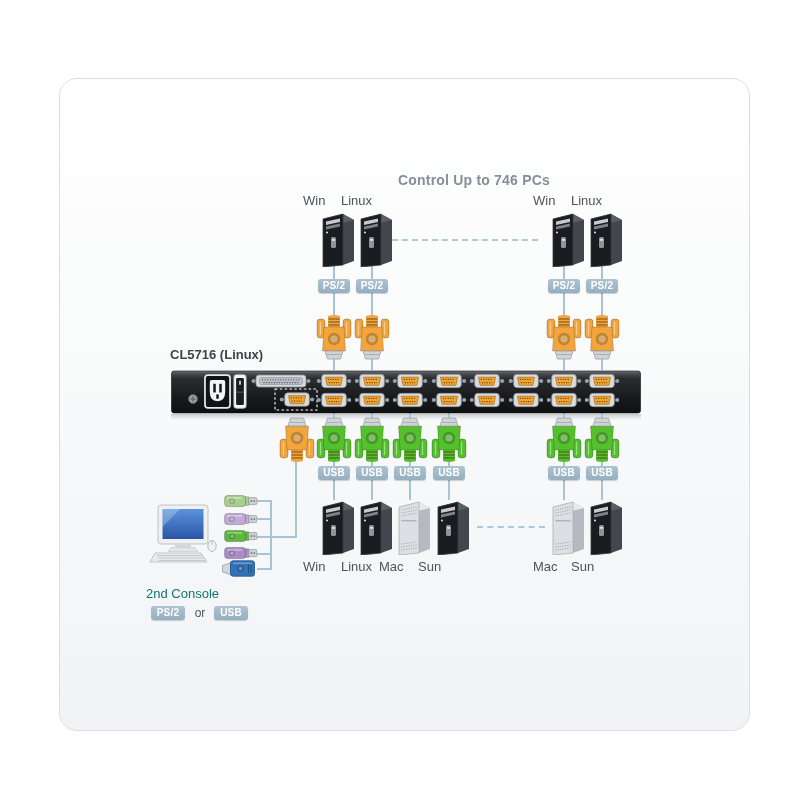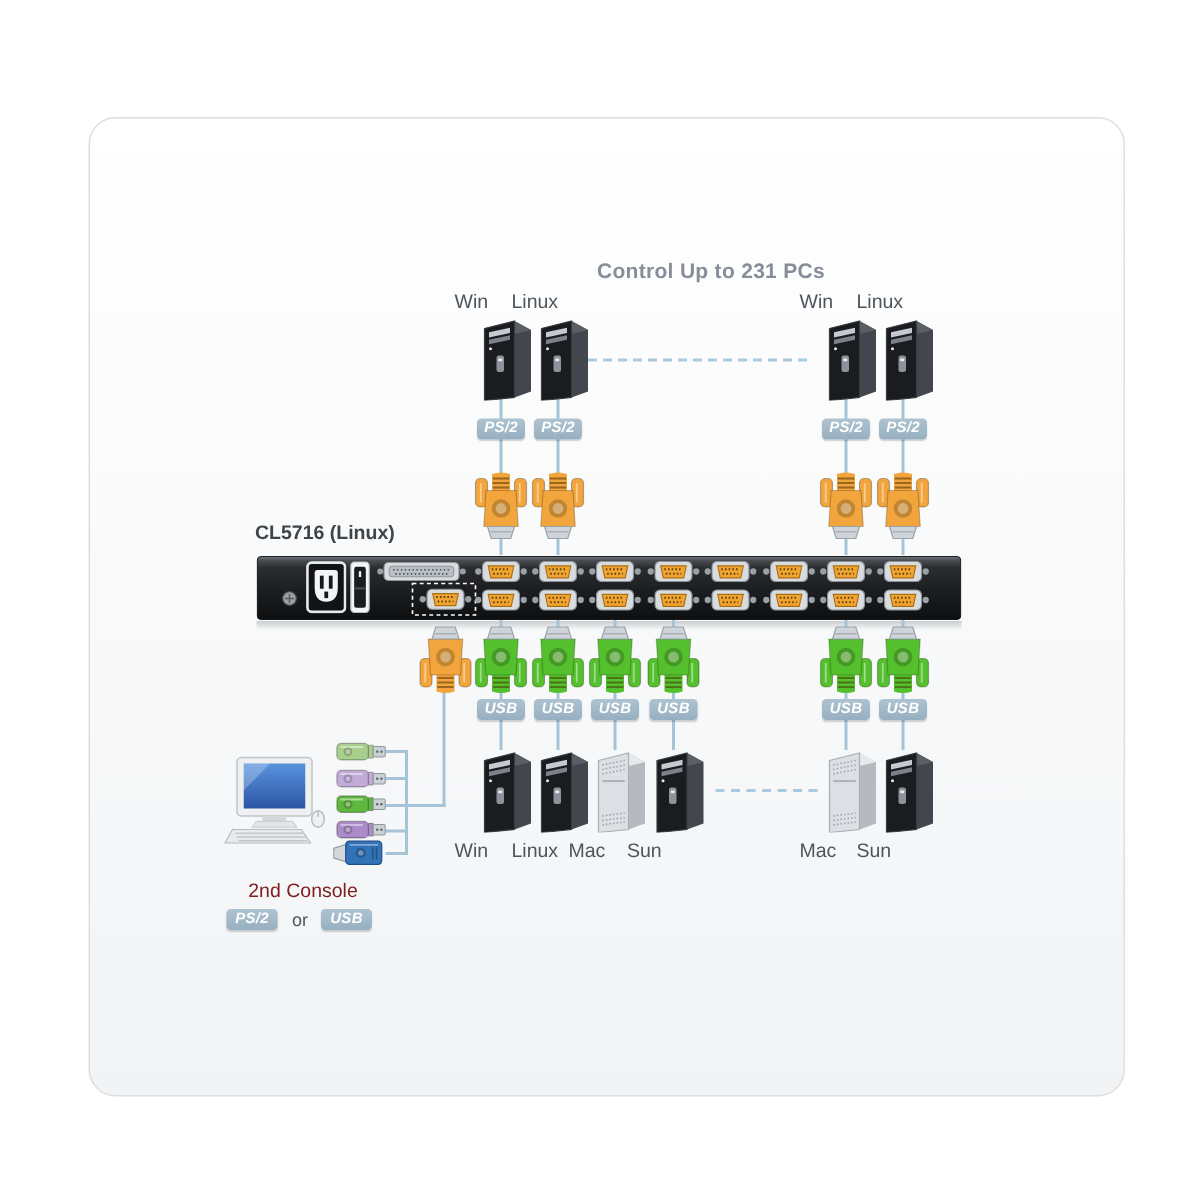--- a/index.html
+++ b/index.html
@@ -5,29 +5,29 @@
   html,body{margin:0;padding:0;}
   body{width:800px;height:800px;background:#ffffff;font-family:"Liberation Sans",sans-serif;position:relative;overflow:hidden;}
   .abs{position:absolute;}
   .card{position:absolute;left:59px;top:78px;width:689px;height:651px;border:1.5px solid #dcdee0;border-radius:18px;background:linear-gradient(180deg,#ffffff 0%,#f6f7f8 70%,#f1f3f4 100%);}
   .title{position:absolute;left:364px;top:172px;width:220px;text-align:center;font-size:14px;font-weight:bold;color:#878e99;letter-spacing:.2px;}
   .switch-label{position:absolute;left:170px;top:347px;font-size:13px;font-weight:bold;color:#3f444b;}
   .clabel{position:absolute;width:62px;height:16px;text-align:left;font-size:13px;color:#4e545c;}
   .vline{position:absolute;width:2px;background:#a6c4d7;}
   .hline{position:absolute;height:2px;background:#a6c4d7;}
   .dash{position:absolute;height:0;border-top:2px dashed #a8cade;}
-  .badge{position:absolute;width:32px;height:14px;border-radius:3px;background:linear-gradient(180deg,#aec3d1,#96afc0);color:#fff;font-style:italic;font-weight:bold;font-size:10px;line-height:14px;text-align:center;letter-spacing:.2px;box-shadow:0 1px 1px rgba(0,0,0,.18);z-index:4;}
+  .badge{position:absolute;width:32px;height:14px;border-radius:3px;background:linear-gradient(180deg,#aec3d1,#96afc0);color:#fff;font-weight:bold;font-size:10px;line-height:14px;text-align:center;letter-spacing:.2px;box-shadow:0 1px 1px rgba(0,0,0,.18);z-index:4;}
   .tower{position:absolute;width:36px;height:56px;z-index:2;}
   .plug{position:absolute;width:36px;height:48px;z-index:3;}
   .flip{transform:scaleY(-1);}
   .plug-orange{color:#f2a53c;}
   .plug-green{color:#55c02e;}
   .ps2plug{position:absolute;width:34px;height:14px;z-index:3;}
   .sw-shadow{position:absolute;left:171px;top:414px;width:470px;height:6px;background:linear-gradient(180deg,rgba(110,120,128,.35),rgba(110,120,128,0));}
-  .console-label{position:absolute;left:146px;top:586px;width:112px;text-align:center;font-size:13px;color:#7f1d1d;}
+  .console-label{position:absolute;left:146px;top:586px;width:112px;text-align:left;font-size:13px;color:#0f766e;}
   .or-word{position:absolute;left:187px;top:606px;width:26px;text-align:center;font-size:12px;line-height:14px;color:#4e545c;}
   svg{display:block;}
 </style>
 </head>
 <body>
 
 <svg width="0" height="0" style="position:absolute" aria-hidden="true">
   <defs>
     <linearGradient id="scr" x1="0" y1="0" x2="0" y2="1">
       <stop offset="0" stop-color="#5b93de"></stop>
@@ -152,21 +152,21 @@
       <circle cx="19.5" cy="8.6" r="3.4" fill="rgba(0,0,0,.22)"></circle>
       <circle cx="19.5" cy="8.6" r="1.8" fill="rgba(255,255,255,.35)"></circle>
       <line x1="27.5" y1="4.5" x2="27.5" y2="13" stroke="rgba(0,0,0,.3)"></line>
       <line x1="30" y1="4.5" x2="30" y2="13" stroke="rgba(0,0,0,.3)"></line>
     </symbol>
   </defs>
 </svg>
 
 <div class="card"></div>
 
-<div class="title">Control Up to 231 PCs</div>
+<div class="title">Control Up to 746 PCs</div>
 
 <div class="vline" style="left:333px;top:263px;height:107px"></div>
 <div class="vline" style="left:371px;top:263px;height:107px"></div>
 <div class="vline" style="left:563px;top:263px;height:107px"></div>
 <div class="vline" style="left:601px;top:263px;height:107px"></div>
 <div class="dash" style="left:392px;top:239px;width:146px"></div>
 
 <div class="clabel" style="left:303px;top:193px">Win</div>
 <div class="clabel" style="left:341px;top:193px">Linux</div>
 <div class="clabel" style="left:533px;top:193px">Win</div>

